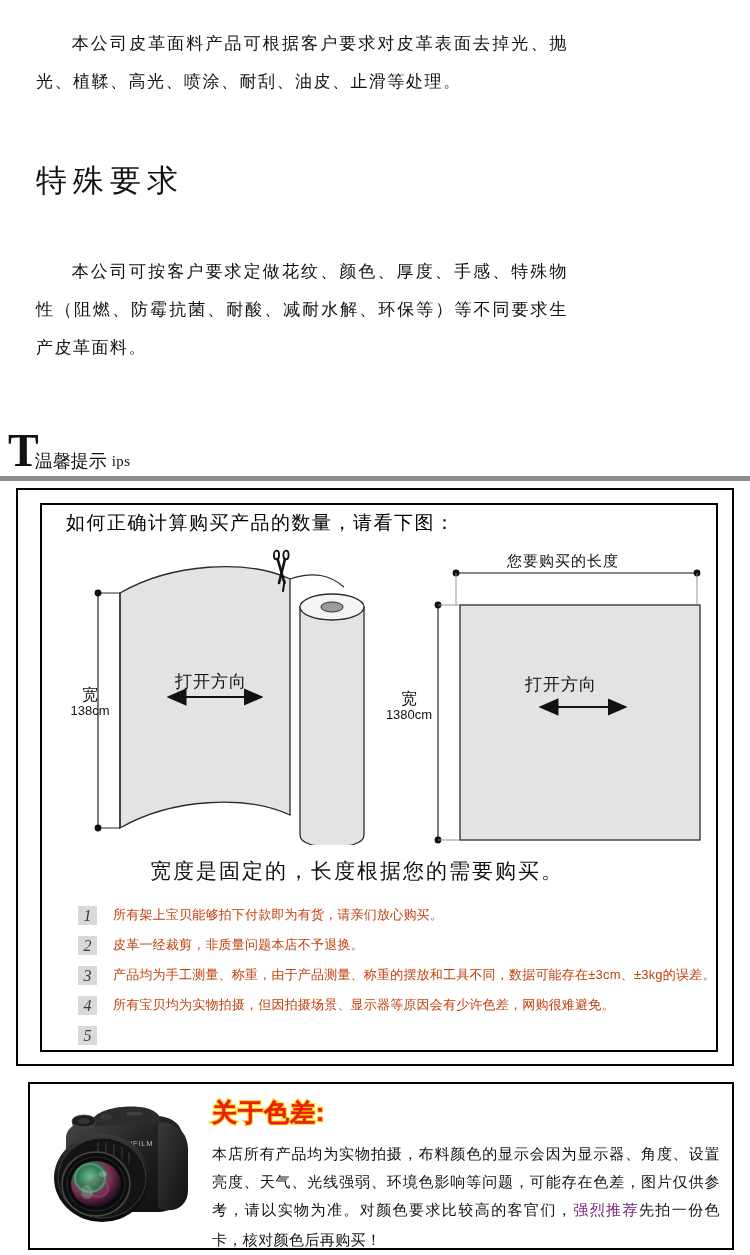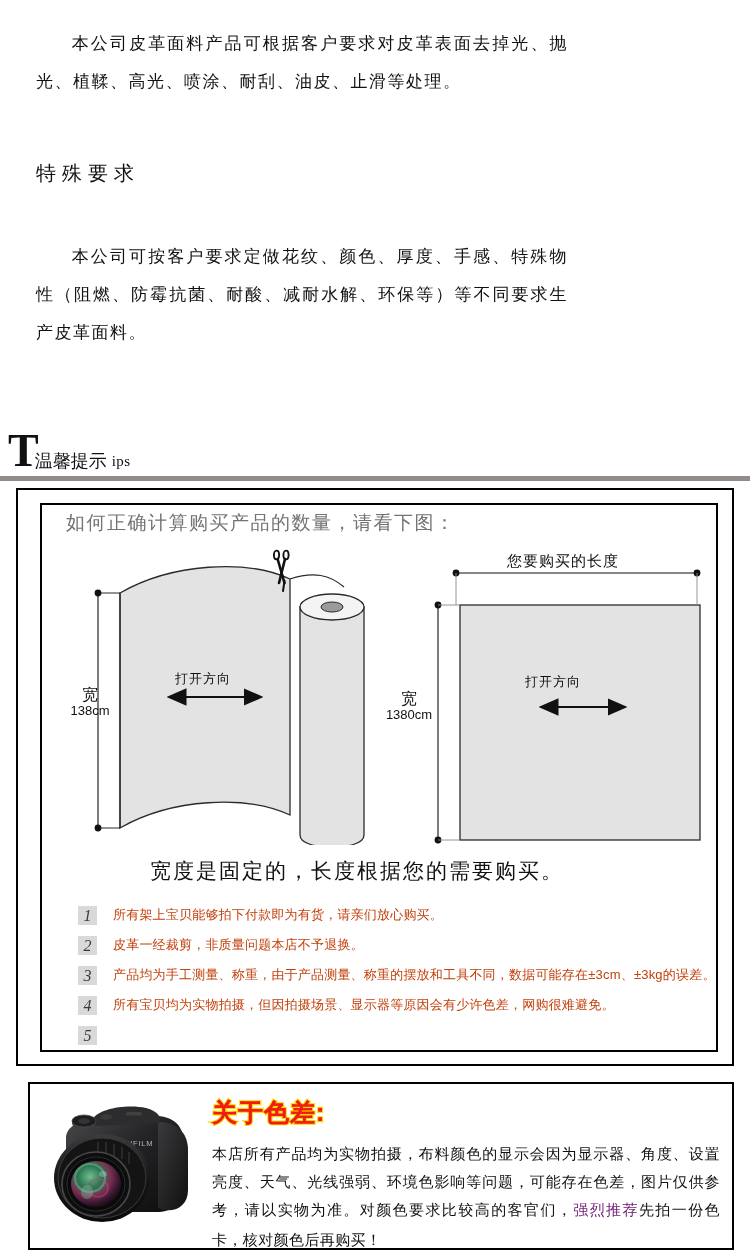--- a/index.html
+++ b/index.html
@@ -28,21 +28,21 @@
     line-height: 38px;
     letter-spacing: 1.5px;
     color: #111;
     padding: 0 36px 0 36px;
     text-align: justify;
     text-justify: inter-ideograph;
   }
   .para.indent { text-indent: 2.1em; }
 
   .section-heading {
-    font-size: 20px;
+    font-size: 31px;
     letter-spacing: 6px;
     color: #111;
     padding: 0 36px;
     font-weight: 500;
   }
 
   
   .tips-header {
     position: absolute;
     left: 0;
@@ -119,21 +119,21 @@
     box-sizing: border-box;
     background: #fff;
   }
 
   .guide-title {
     position: absolute;
     left: 66px;
     top: 510px;
     font-size: 19px;
     letter-spacing: 1.5px;
-    color: #737373;
+    color: #000000;
   }
 
   
   .diagram {
     position: absolute;
     left: 52px;
     top: 545px;
     width: 652px;
     height: 300px;
   }
@@ -147,21 +147,21 @@
     white-space: nowrap;
   }
   .dim-label .cn { font-size: 16px; display: block; }
   .dim-label .num { font-size: 13px; display: block; font-family: "Liberation Sans", sans-serif; }
 
   #width-left  { left: 62px;  top: 686px; width: 56px; }
   #width-right { left: 372px; top: 690px; width: 74px; }
 
   .diag-text {
     position: absolute;
-    font-size: 13px;
+    font-size: 17px;
     color: #111;
     letter-spacing: 1px;
     white-space: nowrap;
   }
   #open-dir-left  { left: 175px; top: 670px; }
   #open-dir-right { left: 525px; top: 673px; }
   #buy-length     { left: 507px; top: 552px; font-size: 15px; }
 
   .summary-line {
     position: absolute;

